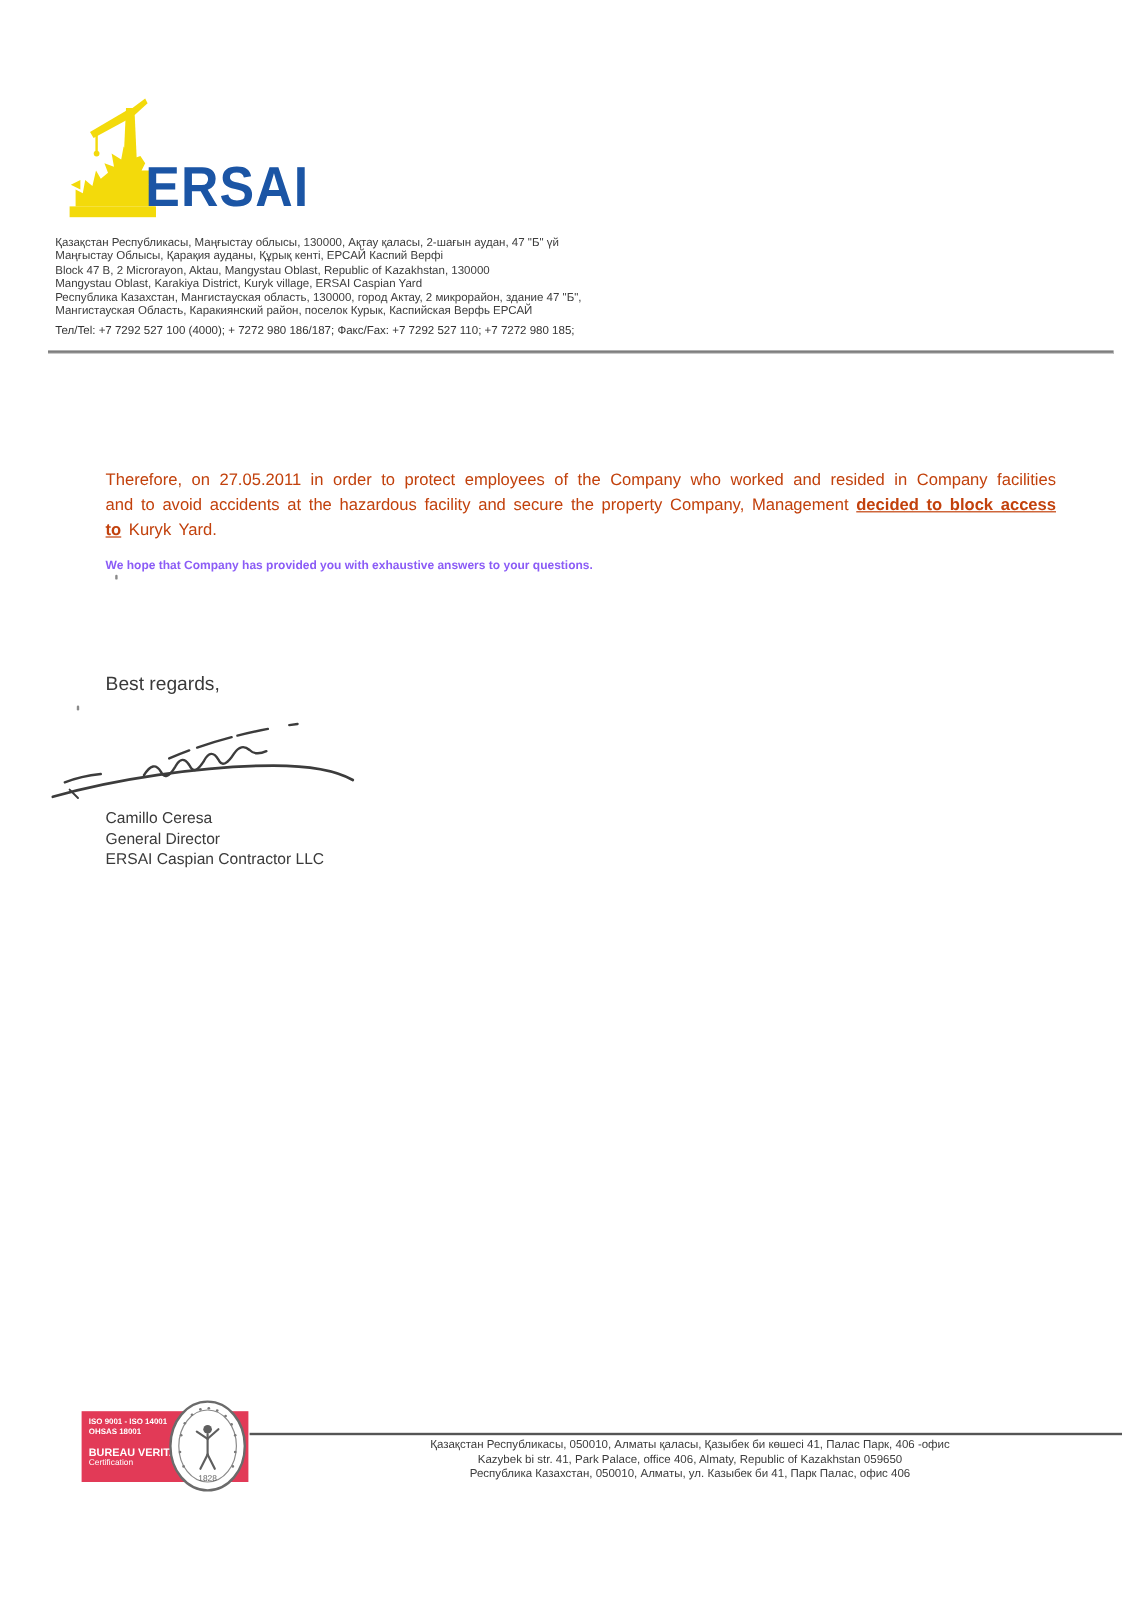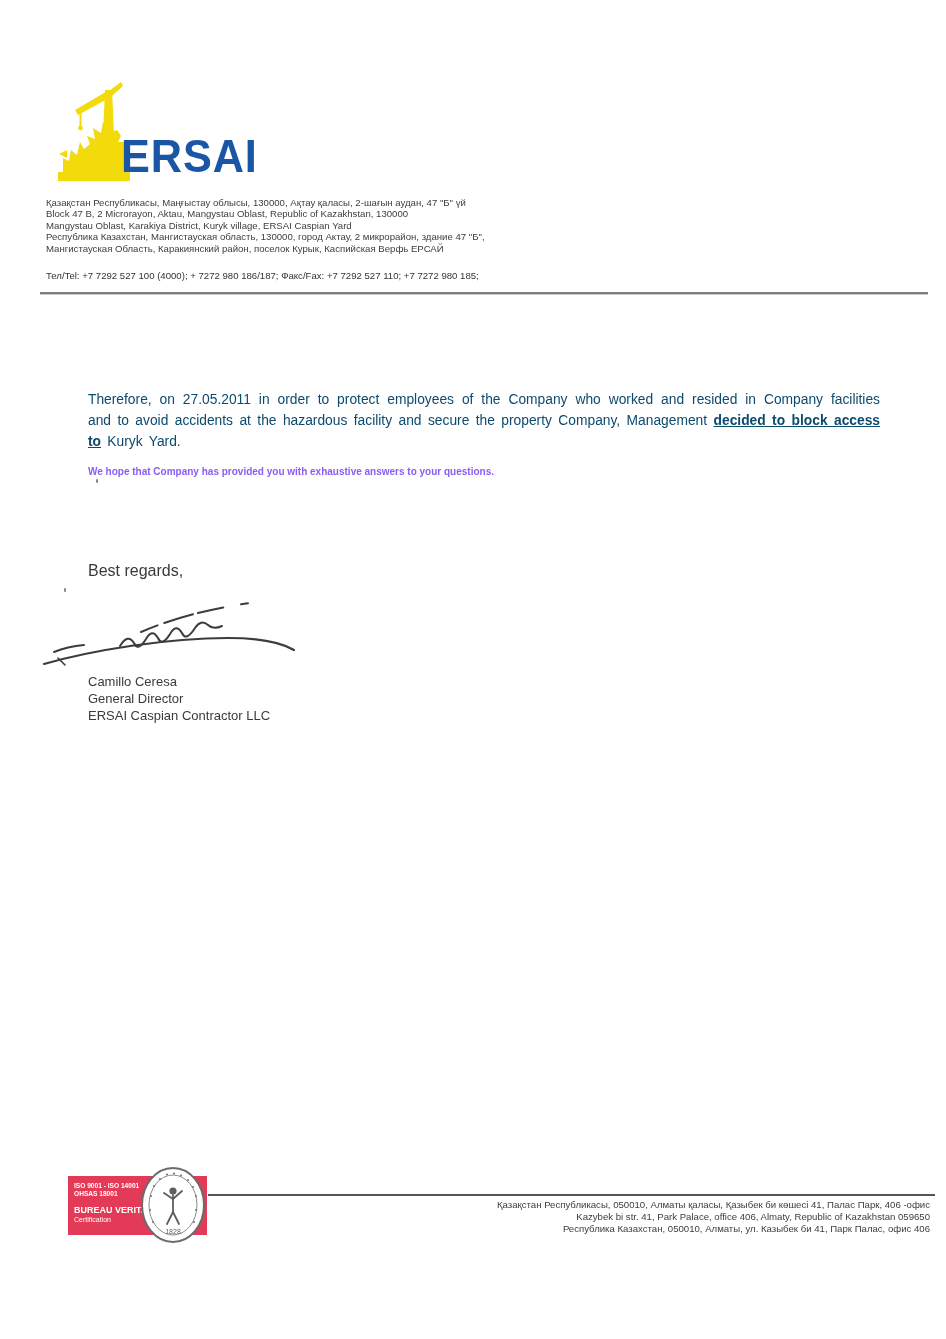--- a/index.html
+++ b/index.html
@@ -30,21 +30,21 @@
     position:absolute;left:46px;top:270px;width:860px;
     font-size:9.6px;font-weight:400;color:#333;white-space:nowrap;
   }
   .hr-top{
     position:absolute;left:40px;top:292px;width:888px;height:2px;
     background:#7e7e7e;border-bottom:1px solid #c9c9c9;
   }
   
   #para1{
     position:absolute;left:88px;top:375px;width:792px;
-    font-size:13.8px;line-height:21px;text-align:justify;color:#0c4a6e;
+    font-size:13.8px;line-height:21px;text-align:justify;color:#c2410c;
     word-spacing:2.5px;
   }
   .bold-underline{font-weight:700;text-decoration:underline;}
   #para2{
     position:absolute;left:88px;top:451px;width:792px;
     font-size:10px;line-height:21px;color:#8b5cf6;font-weight:bold;
   }
   .artifact{position:absolute;background:#8a8a8a;border-radius:1px;}
   #artifact-1{left:96px;top:479px;width:2px;height:4px;}
   #artifact-2{left:64px;top:588px;width:2px;height:4px;}
@@ -65,21 +65,21 @@
   #cert-badge .iso{font-size:6.6px;font-weight:700;line-height:8px;white-space:nowrap;}
   #cert-badge .brand{font-size:9px;font-weight:700;margin-top:7px;white-space:nowrap;}
   #cert-badge .sub{font-size:7px;margin-top:1px;}
   #cert-badge-inner{position:relative;z-index:1;padding:6px 0 0 6px;}
   #seal{position:absolute;left:72px;top:-10px;width:66px;height:78px;z-index:2;}
   .footer-hr{
     position:absolute;left:208px;top:1194px;width:727px;height:2px;background:#555;
   }
   .footer-addr{
     position:absolute;left:220px;top:1199px;width:710px;
-    text-align:right;font-size:9.6px;line-height:12.2px;color:#3d3d3d;
+    text-align:center;font-size:9.6px;line-height:12.2px;color:#3d3d3d;
   }
 </style>
 </head>
 <body>
 
 <div id="page">
 
   <div id="logo-wrap">
     <svg id="crane-svg" width="80" height="104" viewBox="0 0 80 104">
       <g fill="#f3da0b">
@@ -97,20 +97,21 @@
         <polygon points="4,76 12,72 12,80"></polygon>
 
         <rect x="3" y="94" width="72" height="9"></rect>
       </g>
     </svg>
     <div id="logo-text">ERSAI</div>
   </div>
 
   <div class="addr-block">
     <div class="addr-line">Қазақстан Республикасы, Маңғыстау облысы, 130000, Ақтау қаласы, 2-шағын аудан, 47 "Б" үй</div>
+    <div class="addr-line">Маңғыстау Облысы, Қарақия ауданы, Құрық кенті, ЕРСАЙ Каспий Верфі</div>
     <div class="addr-line">Block 47 B, 2 Microrayon, Aktau, Mangystau Oblast, Republic of Kazakhstan, 130000</div>
     <div class="addr-line">Mangystau Oblast, Karakiya District, Kuryk village, ERSAI Caspian Yard</div>
     <div class="addr-line">Республика Казахстан, Мангистауская область, 130000, город Актау, 2 микрорайон, здание 47 "Б",</div>
     <div class="addr-line">Мангистауская Область, Каракиянский район, поселок Курык, Каспийская Верфь ЕРСАЙ</div>
   </div>
 
   <div id="phone-line">Тел/Tel: +7 7292 527 100 (4000); + 7272 980 186/187; Факс/Fax: +7 7292 527 110; +7 7272 980 185;</div>
 
   <div class="hr-top"></div>
 

